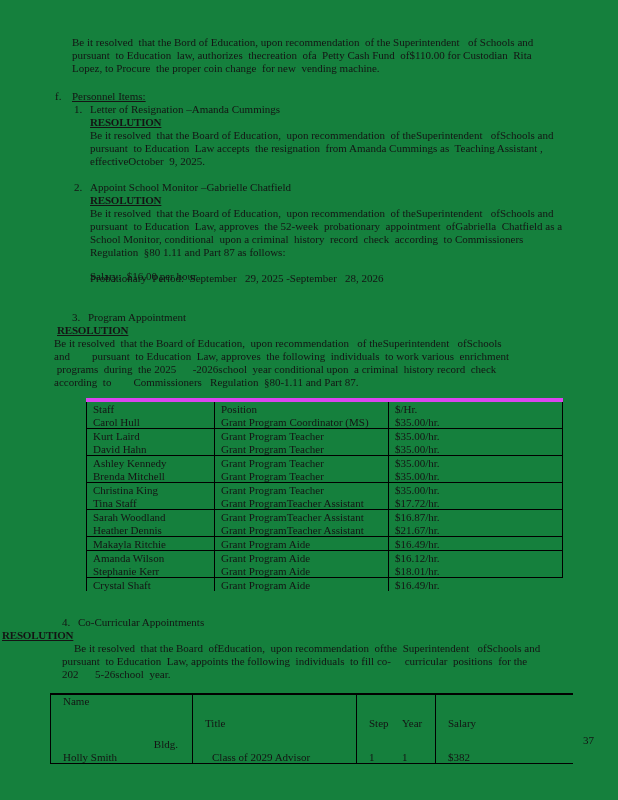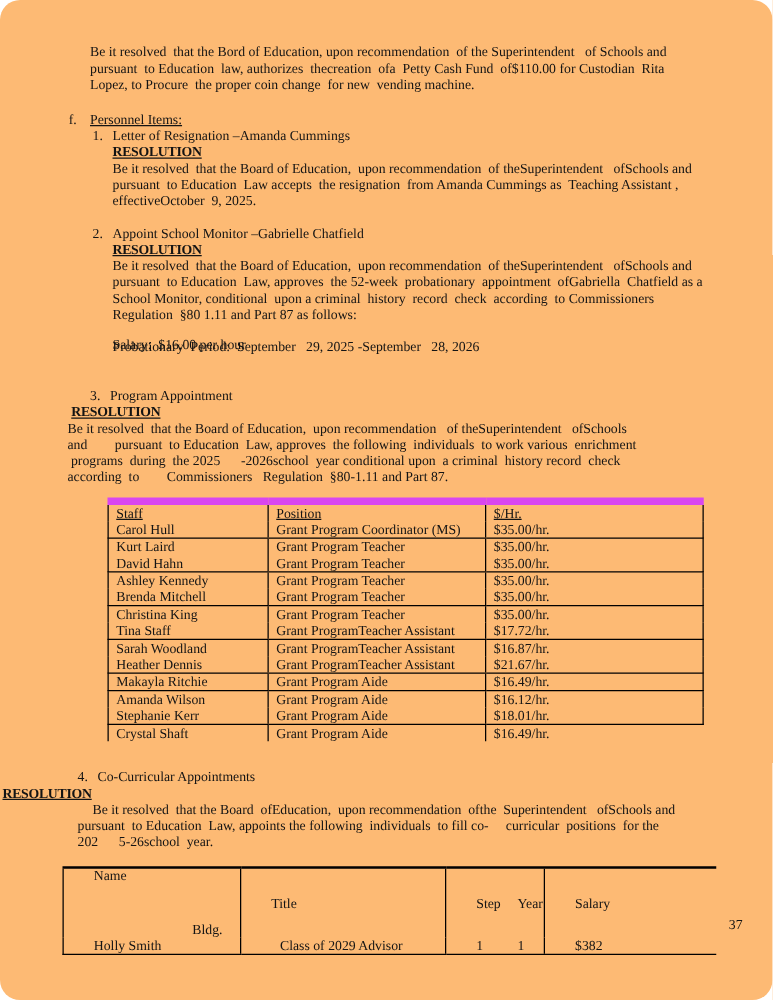--- a/index.html
+++ b/index.html
@@ -1,39 +1,39 @@
 <!DOCTYPE html>
 <html><head>
 <meta charset="utf-8">
 <style>
   html,body{margin:0;padding:0;background:#fff;}
   .page{
-    position:relative;width:618px;height:800px;background:#fdba74;overflow:hidden;
+    position:relative;width:618px;height:800px;background:#15803d;overflow:hidden;
     font-family:"Liberation Serif","DejaVu Serif",serif;
-    font-size:11px;color:#141414;border-radius:16px;
+    font-size:11px;color:#141414;
   }
   .abs{position:absolute;}
   .pre{white-space:pre;line-height:13px;}
   .res{font-weight:bold;letter-spacing:-0.2px;text-decoration:underline;}
   .num{display:inline-block;width:16px;}
   .uline{text-decoration:underline;}
   .indent1{text-indent:12px;}
 
   table{border-collapse:collapse;table-layout:fixed;}
   td{font-size:11px;height:13px;line-height:12px;vertical-align:middle;
      white-space:nowrap;overflow:hidden;padding:0 0 0 6px;border:0 solid #000;}
 
   .staff-table td{border-left:1px solid #000;}
   .staff-table td:last-child{border-right:1px solid #000;}
-  .staff-table tr.g-top td{border-top:6px solid #d946ef;text-decoration:underline;}
+  .staff-table tr.g-top td{border-top:4px solid #d946ef;}
   .staff-table tr.g-end td{border-bottom:1px solid #000;}
   .staff-table tr.g-last td{border-bottom:none;}
   .staff-table tr.g-last td:last-child{border-right:none;}
 
-  .cc-table td{border-left:1px solid #000;padding-left:24px;}
+  .cc-table td{border-left:1px solid #000;padding-left:12px;}
   .cc-table tr.cc-top td{border-top:2px solid #000;}
   .cc-table tr.cc-bottom td{border-bottom:1px solid #000;margin-top:44px;}
   .cellflex{display:flex;}
   .bldg{margin-left:auto;padding-right:14px;margin-top:43px;}
   .stepcell .sp1{display:inline-block;width:33px;}
   .titlecell-val{padding-left:7px;display:inline-block;}
 </style>
 </head>
 <body>
 

